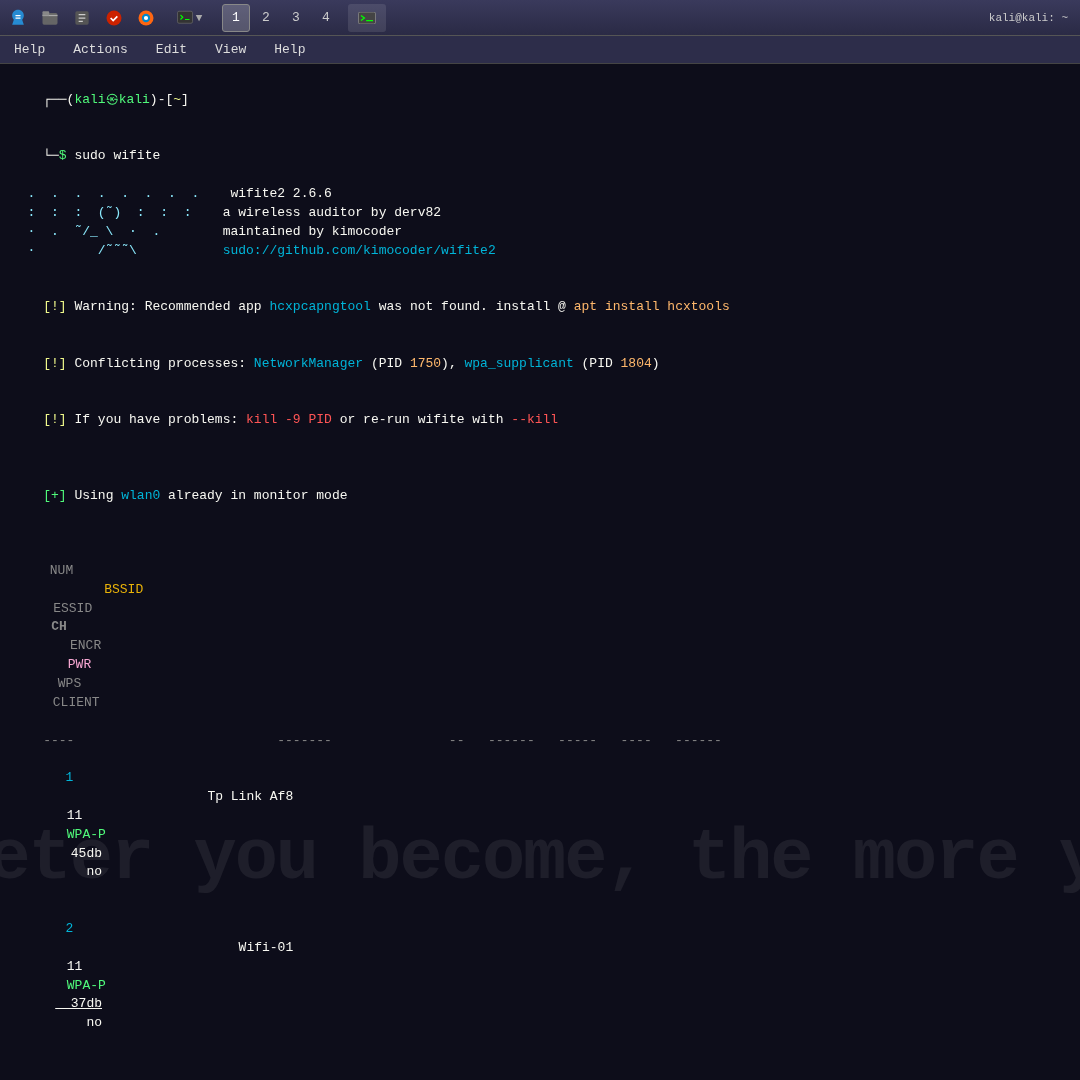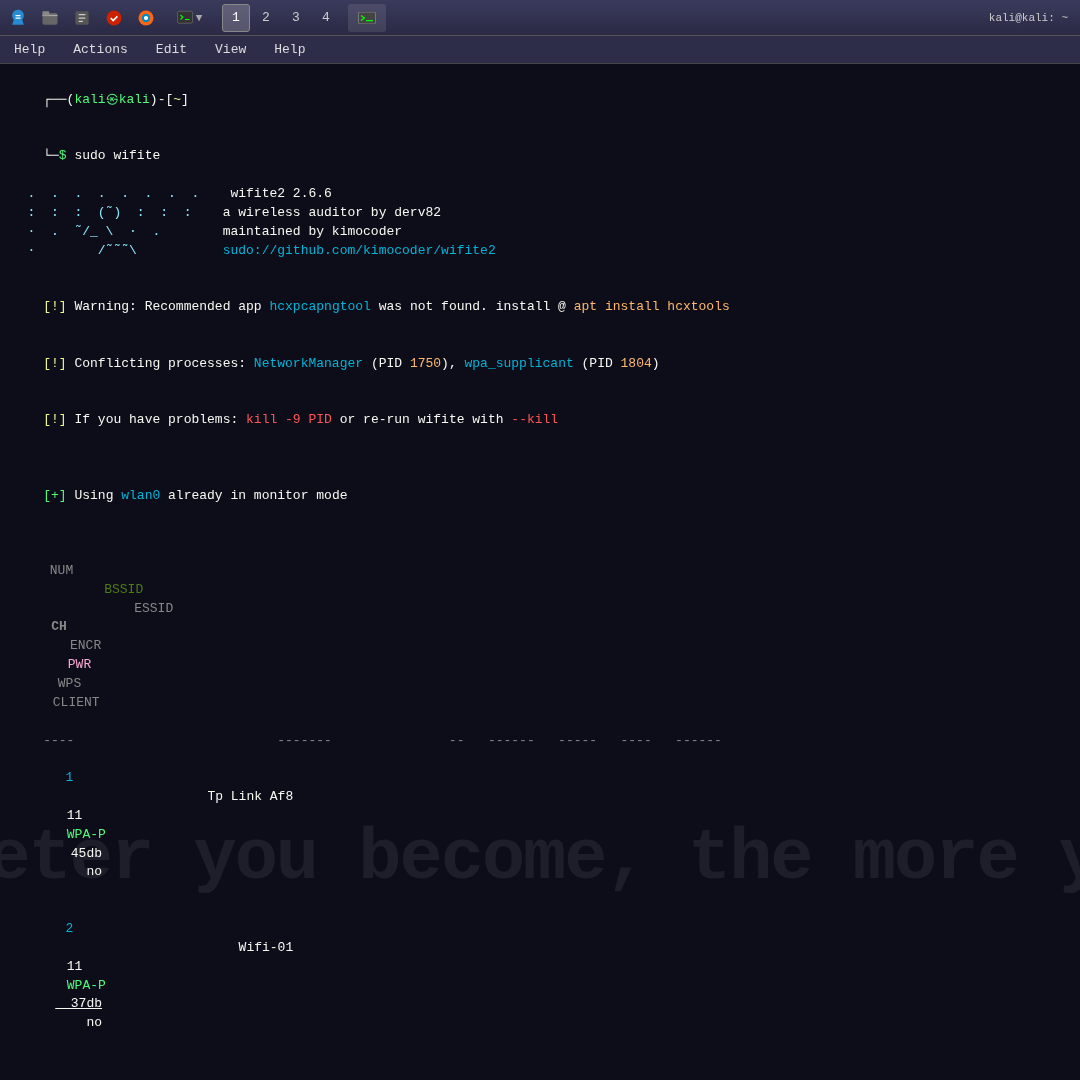--- a/index.html
+++ b/index.html
@@ -237,22 +237,22 @@
   <span class="line"> </span>
 
   <span class="line">
     <span class="c-green">[+]</span><span class="c-white"> Using </span><span class="c-teal">wlan0</span><span class="c-white"> already in monitor mode</span>
   </span>
 
   <span class="line"> </span>
 
   <span class="line">
     <span style="color:#888; display:inline-block; width:30px; text-align:right;">NUM</span>
-    <span style="color:#4d7c0f; display:inline-block; width:60px; text-align:right; margin-left:40px;">BSSID</span>
-    <span style="color:#888; display:inline-block; width:120px; text-align:right; margin-left:10px;">ESSID</span>
+    <span style="color:#eab308; display:inline-block; width:60px; text-align:right; margin-left:40px;">BSSID</span>
+    <span style="color:#888; display:inline-block; width:120px; text-align:left; margin-left:10px;">ESSID</span>
     <span style="color:#888; display:inline-block; width:30px; text-align:left; margin-left:8px;font-weight:bold;">CH</span>
     <span style="color:#888; display:inline-block; width:50px; text-align:right; margin-left:8px;">ENCR</span>
     <span style="color:#f9a8d4; display:inline-block; width:40px; text-align:right; margin-left:8px;">PWR</span>
     <span style="color:#888; display:inline-block; width:30px; text-align:right; margin-left:8px;">WPS</span>
     <span style="color:#888; display:inline-block; width:50px; text-align:center; margin-left:8px;">CLIENT</span>
   </span>
   <span class="line c-gray">    ----                          -------               --   ------   -----   ----   ------</span>
 
   <span class="line">
     <span class="c-teal" style="display:inline-block; width:30px; text-align:right;">  1</span>

